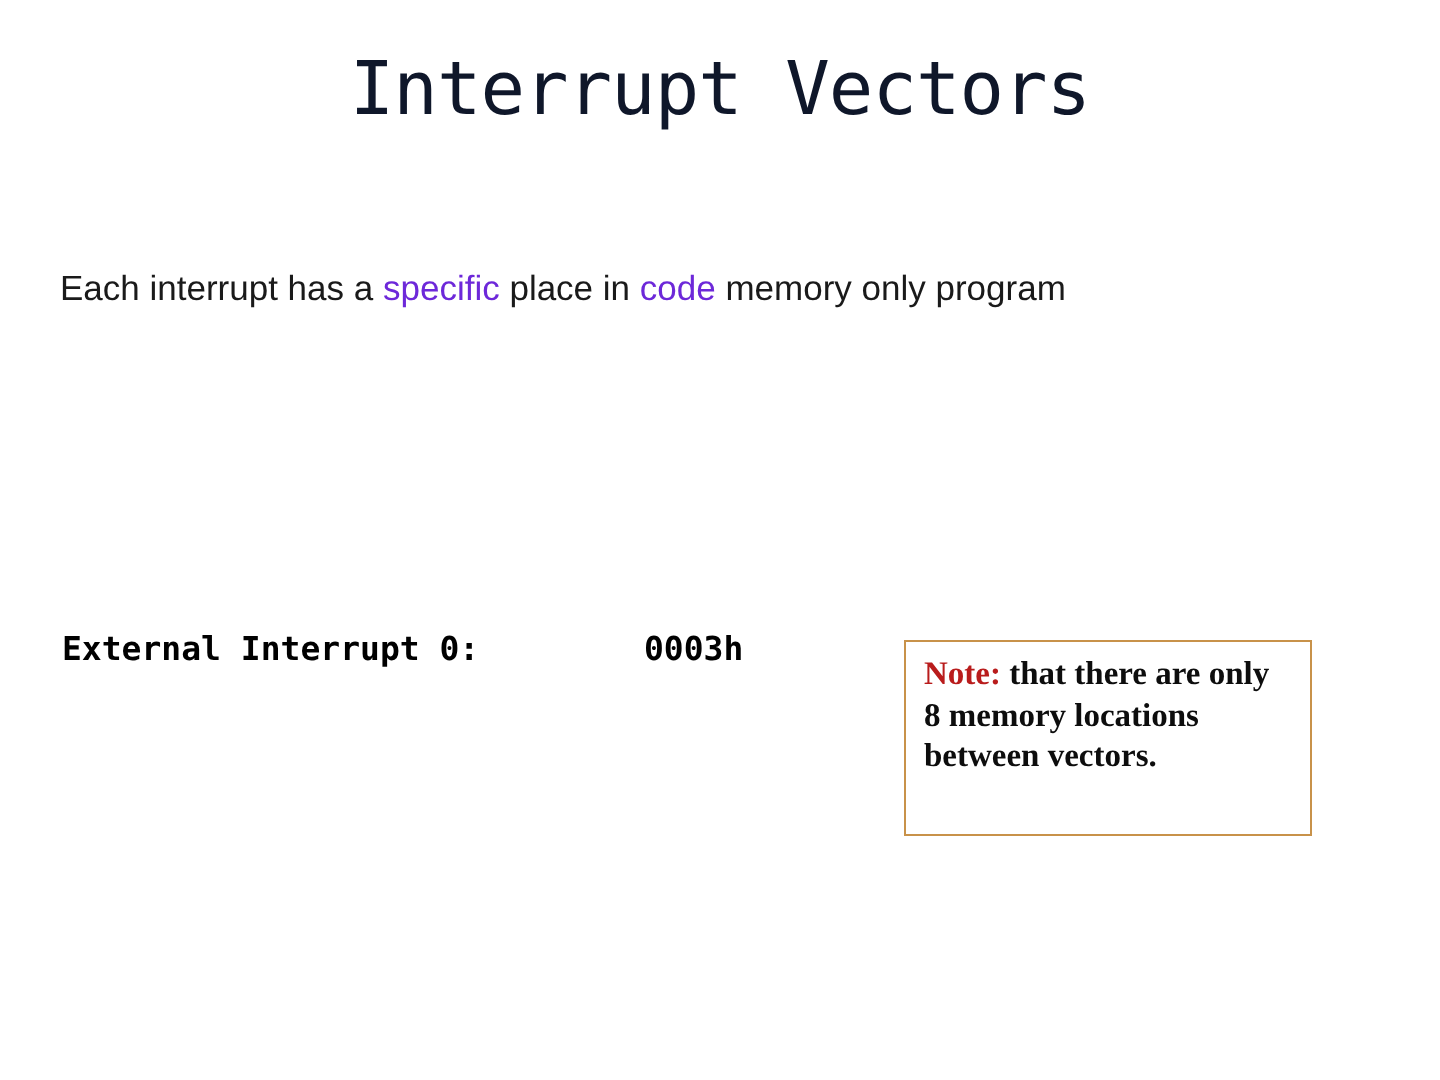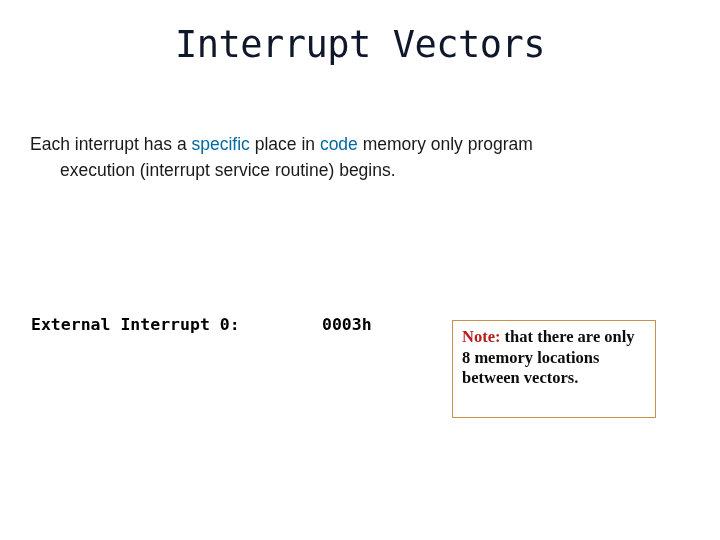--- a/index.html
+++ b/index.html
@@ -43,21 +43,21 @@
     font-size: 17.5px;
     line-height: 26px;
     color: #1a1a1a;
     text-indent: 0;
   }
   .body-text .wrap-indent {
     display: block;
     padding-left: 30px;
   }
   .hl {
-    color: #0369a1;
+    color: #6d28d9;
     text-align: right;
   }
 
   
   .vector-table {
     position: absolute;
     left: 31px;
     top: 225px;
     font-family: "DejaVu Sans Mono", "Liberation Mono", monospace;
     font-size: 16.5px;
@@ -110,21 +110,20 @@
     font-weight: bold;
   }
 </style>
 </head>
 <body>
 
 <div class="slide-title">Interrupt Vectors</div>
 
 <div class="body-text">
   <span>Each interrupt has a </span><span class="hl">specific</span><span> place in </span><span class="hl">code</span><span> memory only program</span>
-  <span class="wrap-indent">execution (interrupt service routine) begins.</span>
 </div>
 
 <div class="vector-table">
 
   <span class="vector-row"><span class="vector-name"><span>External Interrupt 0:</span><span class="vector-suffix"></span></span><span class="vector-addr">0003h</span></span>
 
 
   
 
   

